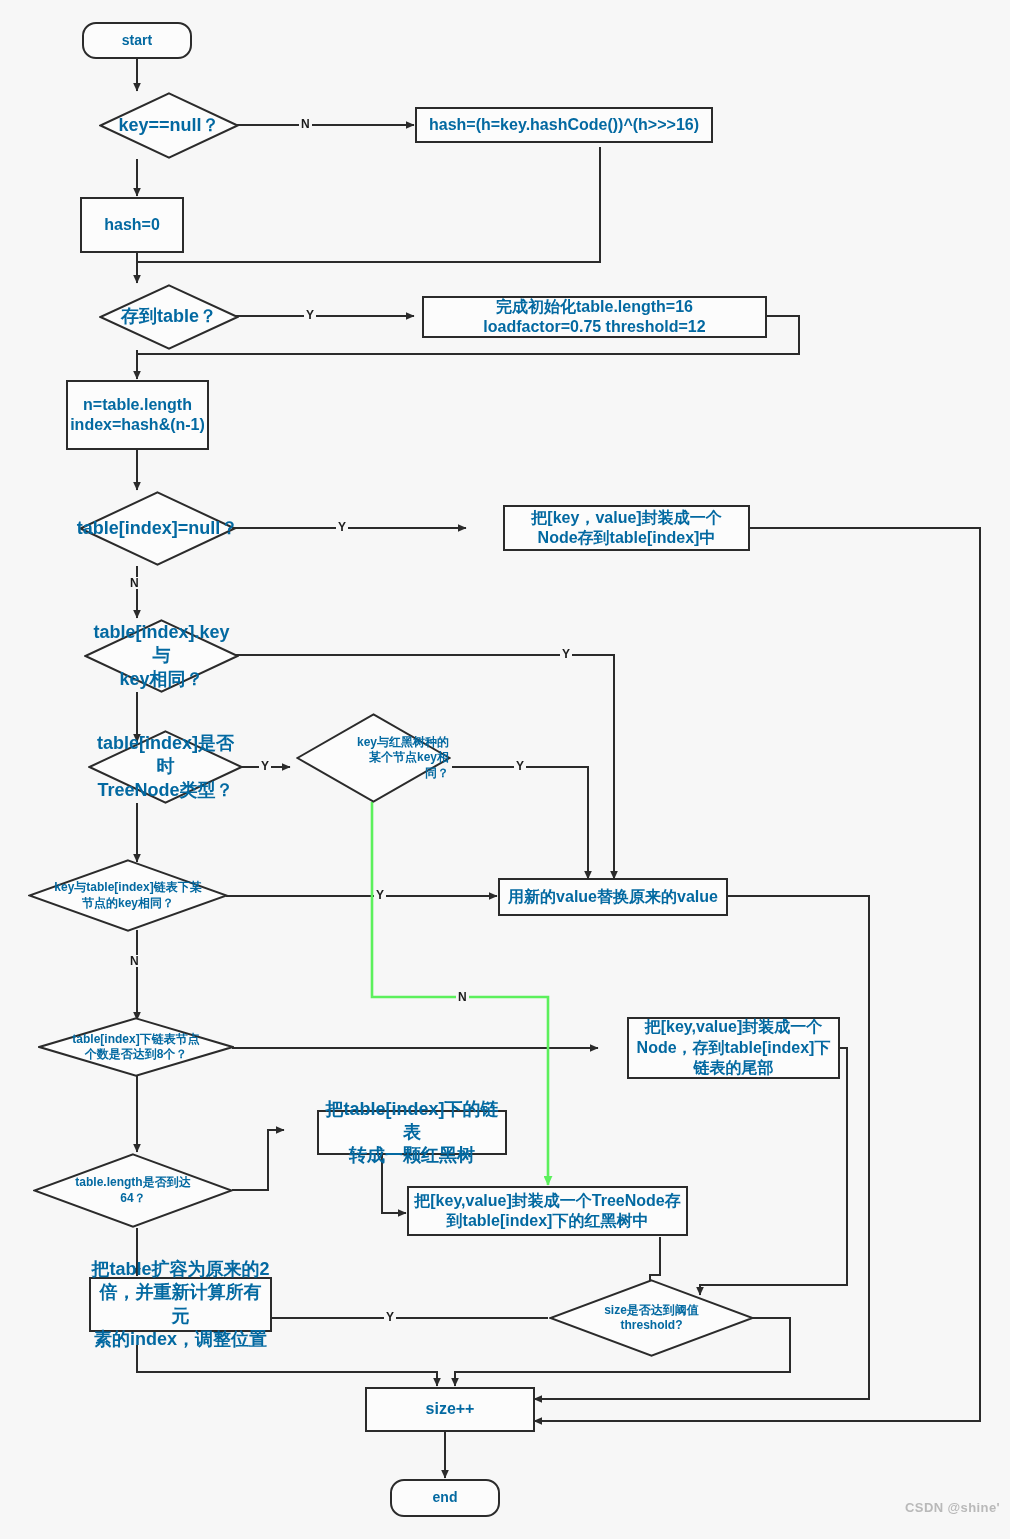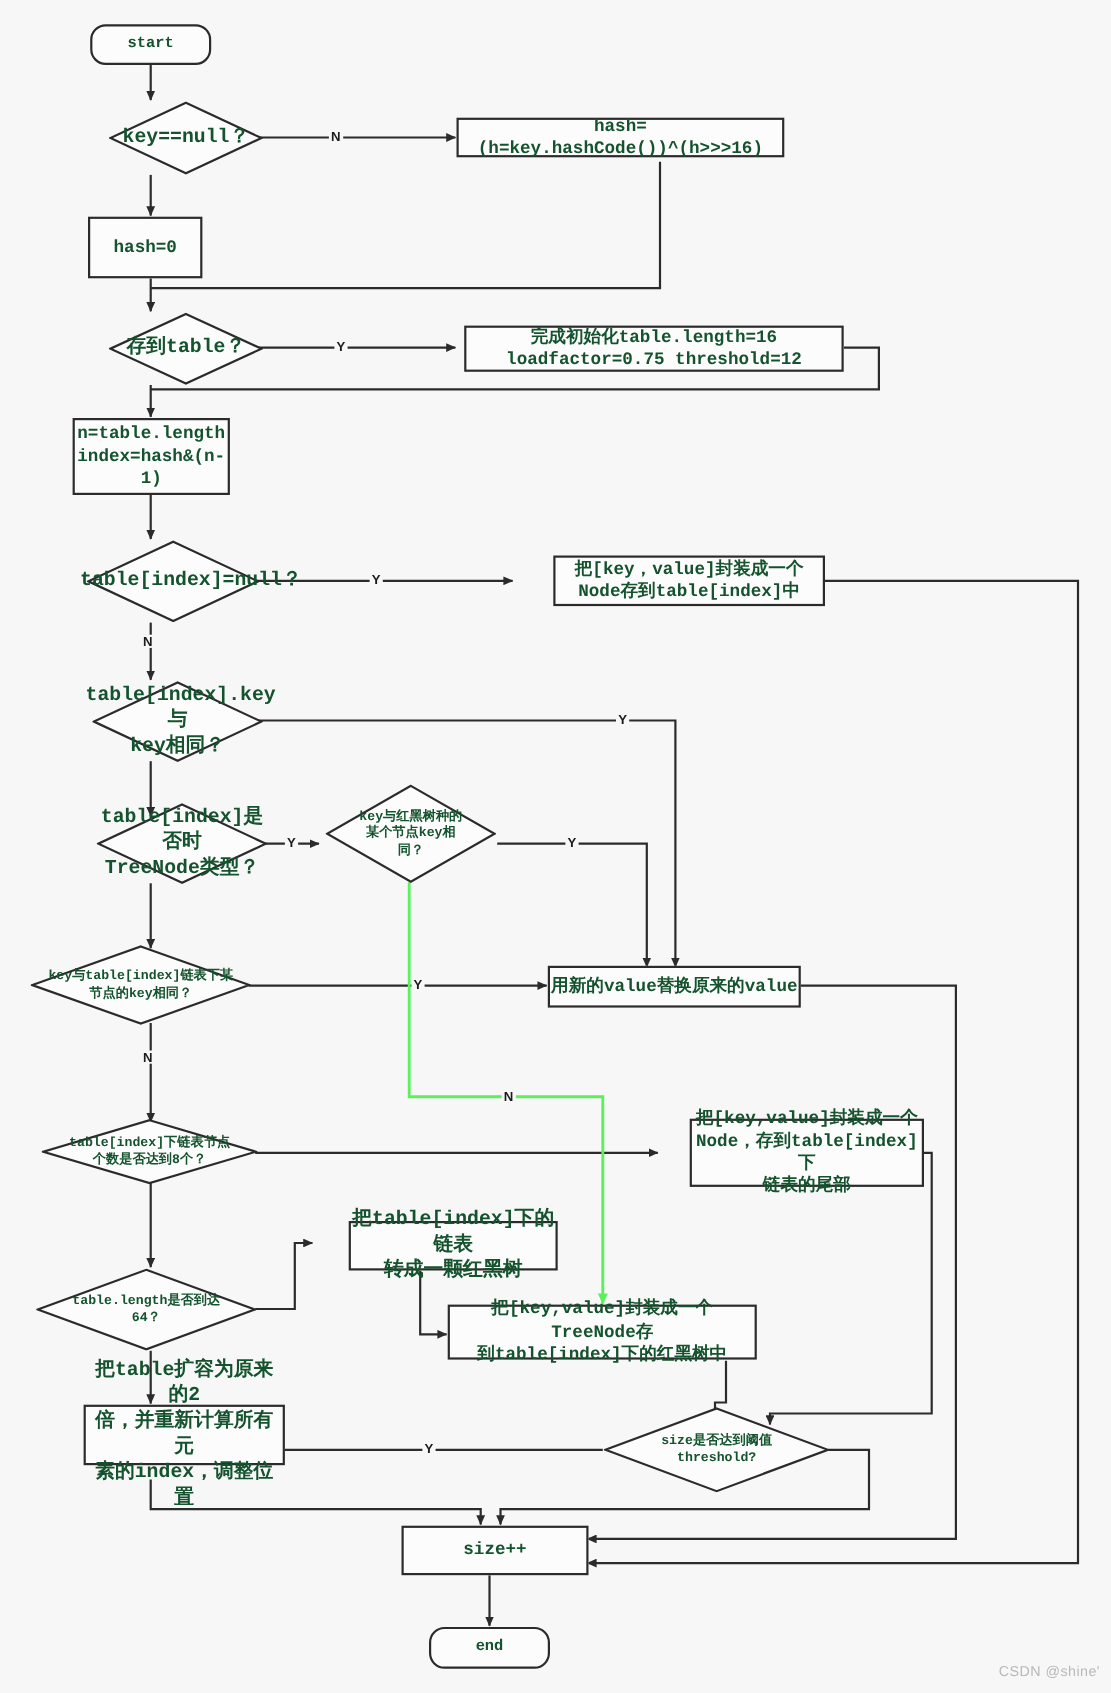--- a/index.html
+++ b/index.html
@@ -21,26 +21,25 @@
     width:1010px;height:1539px;
     pointer-events:none;
   }
   .node{
     position:absolute;
     box-sizing:border-box;
     display:flex;
     align-items:center;
     justify-content:center;
     text-align:center;
-    color:#14532d;
+    color:#0369a1;
     font-weight:bold;
     line-height:1.28;
     background:#fbfbfb;
     z-index:2;
-    font-family:Liberation Mono, monospace;
   }
   .rect{
     border:2px solid #2b2b2b;
     background:#fcfcfc;
   }
   .terminator{
     border:2px solid #2b2b2b;
     border-radius:14px;
     background:#fcfcfc;
   }
@@ -66,24 +65,24 @@
     font-weight:bold;
     color:#1b1b1b;
     background:#f7f7f7;
     padding:0 2px;
     z-index:3;
     line-height:1;
   }
   .watermark{
     position:absolute;
     right:10px;
-    bottom:12px;
+    bottom:24px;
     color:#b9b9b9;
     font-size:13px;
-    font-weight:normal;
+    font-weight:bold;
     letter-spacing:.4px;
     z-index:4;
   }
   .f13{font-size:16px;}
   .f12{font-size:12px;}
   .f125{font-size:18px;margin-left:32px;}
   .f14{font-size:14px;}
 </style>
 </head>
 <body>
@@ -226,21 +225,21 @@
   </div>
 
   <div class="node diamond f125" style="left:56px;top:730px;width:155px;height:74px;">
     <svg class="dshape" viewBox="0 0 155 74" preserveAspectRatio="none">
       <polygon points="77.5,1.4 153.6,37 77.5,72.6 1.4,37" fill="#fcfcfc" stroke="#2b2b2b" stroke-width="2" vector-effect="non-scaling-stroke"></polygon>
     </svg>
     <span class="dlabel" style="white-space:pre-line;">table[index]是否时
 TreeNode类型？</span>
   </div>
 
-  <div class="node diamond f12" style="left:296px;top:713px;width:155px;height:90px;">
+  <div class="node diamond f12" style="left:296px;top:713px;width:155px;height:90px;text-align:right;">
     <svg class="dshape" viewBox="0 0 155 90" preserveAspectRatio="none">
       <polygon points="77.5,1.4 153.6,45 77.5,88.6 1.4,45" fill="#fcfcfc" stroke="#2b2b2b" stroke-width="2" vector-effect="non-scaling-stroke"></polygon>
     </svg>
     <span class="dlabel" style="white-space:pre-line;">key与红黑树种的
 某个节点key相
 同？</span>
   </div>
 
   <div class="node diamond f12" style="left:28px;top:859px;width:200px;height:73px;">
     <svg class="dshape" viewBox="0 0 200 73" preserveAspectRatio="none">
@@ -279,21 +278,21 @@
     </svg>
     <span class="dlabel" style="white-space:pre-line;">table.length是否到达
 64？</span>
   </div>
 
   <div class="node rect f13" style="left:407px;top:1186px;width:281px;height:50px;white-space:pre-line;">
     <span>把[key,value]封装成一个TreeNode存
 到table[index]下的红黑树中</span>
   </div>
 
-  <div class="node rect f125" style="left:44px;top:1277px;width:183px;height:55px;white-space:pre-line;">
+  <div class="node rect f125" style="left:57px;top:1277px;width:183px;height:55px;white-space:pre-line;">
     <span>把table扩容为原来的2
 倍，并重新计算所有元
 素的index，调整位置</span>
   </div>
 
   <div class="node diamond f12" style="left:549px;top:1279px;width:205px;height:78px;">
     <svg class="dshape" viewBox="0 0 205 78" preserveAspectRatio="none">
       <polygon points="102.5,1.4 203.6,39 102.5,76.6 1.4,39" fill="#fcfcfc" stroke="#2b2b2b" stroke-width="2" vector-effect="non-scaling-stroke"></polygon>
     </svg>
     <span class="dlabel" style="white-space:pre-line;">size是否达到阈值

